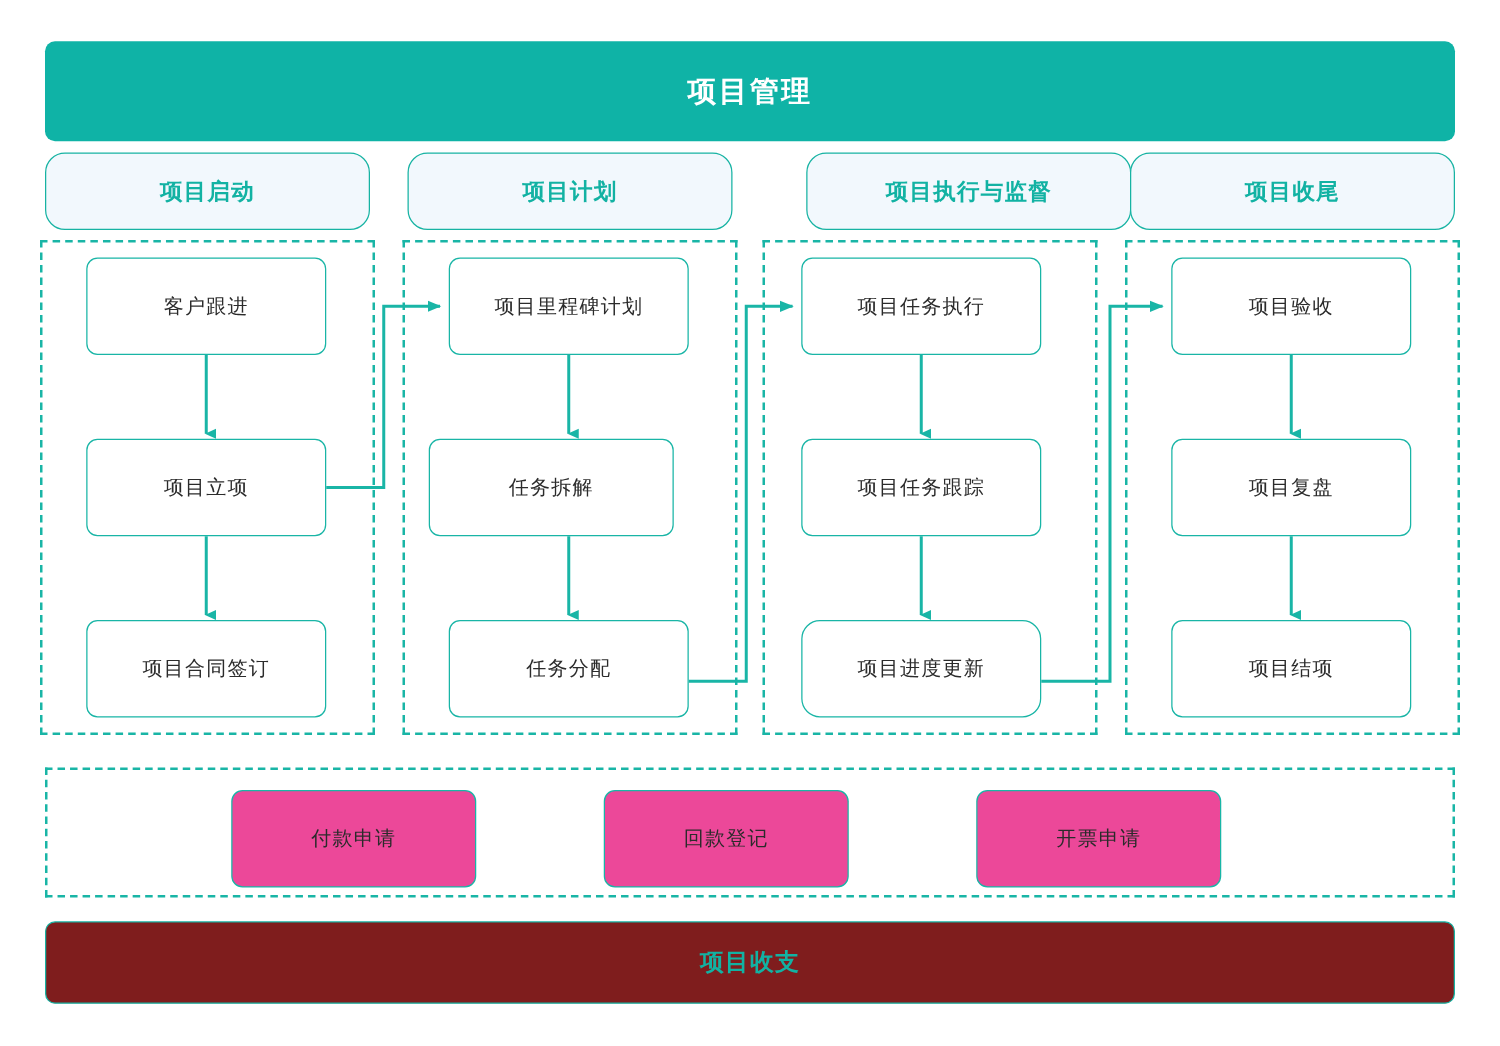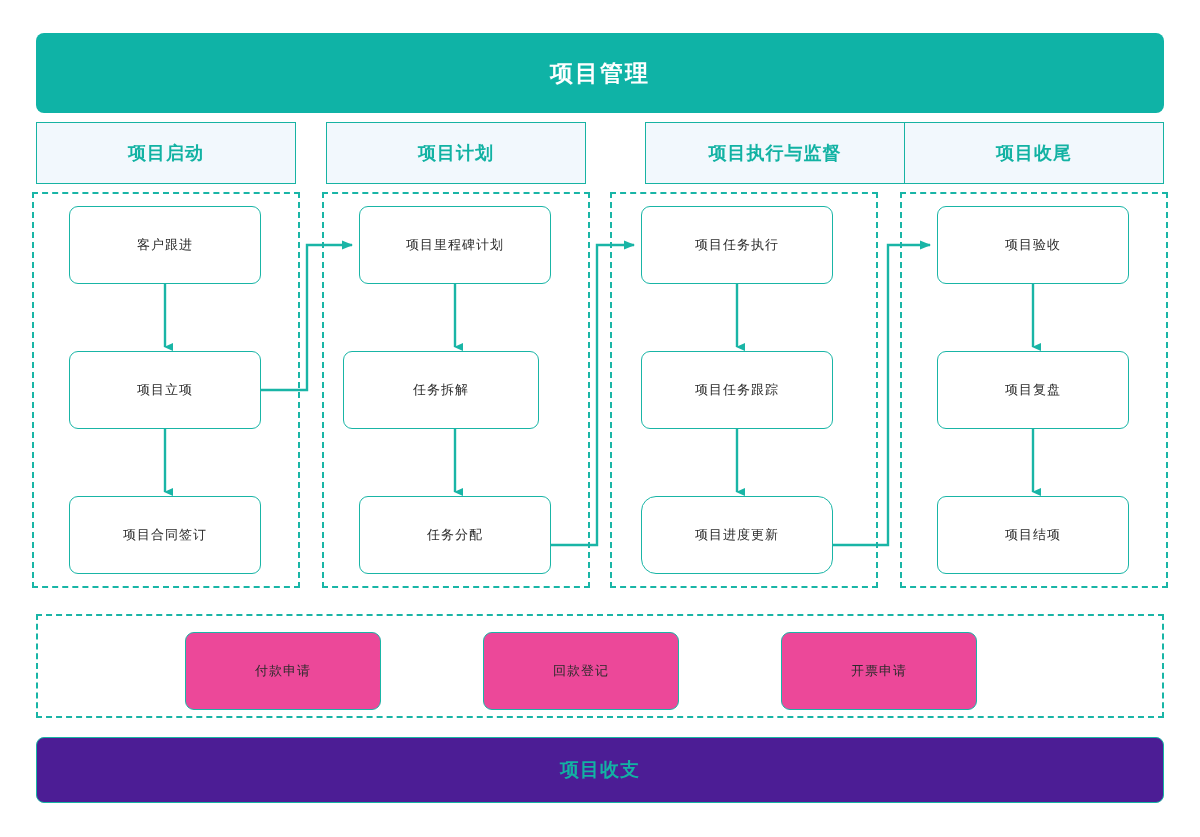--- a/index.html
+++ b/index.html
@@ -42,21 +42,21 @@
     letter-spacing: 2px;
   }
 
   
   .phase-header {
     position: absolute;
     top: 122px;
     height: 62px;
     background: #F2F8FD;
     border: 1.6px solid #17B3A3;
-    border-radius: 0;
+    border-radius: 16px;
     display: flex;
     align-items: center;
     justify-content: center;
     box-sizing: border-box;
   }
   .phase-header-label {
     color: #12B2A3;
     font-size: 18px;
     font-weight: bold;
     letter-spacing: 1px;
@@ -78,21 +78,21 @@
     background: #ffffff;
     border: 1.6px solid #19B5A6;
     border-radius: 9px;
     display: flex;
     align-items: center;
     justify-content: center;
     box-sizing: border-box;
   }
   .node-label {
     color: #2b2b2b;
-    font-size: 13px;
+    font-size: 16px;
     letter-spacing: 1px;
     white-space: nowrap;
   }
 
   
   .finance-group {
     position: absolute;
     left: 36px;
     top: 614px;
     width: 1128px;
@@ -114,21 +114,21 @@
     box-sizing: border-box;
   }
 
   
   .footer-bar {
     position: absolute;
     left: 36px;
     top: 737px;
     width: 1128px;
     height: 66px;
-    background: #4c1d95;
+    background: #7f1d1d;
     border: 1.6px solid #17B3A3;
     border-radius: 8px;
     display: flex;
     align-items: center;
     justify-content: center;
     box-sizing: border-box;
   }
   .footer-label {
     color: #12B2A3;
     font-size: 19px;

